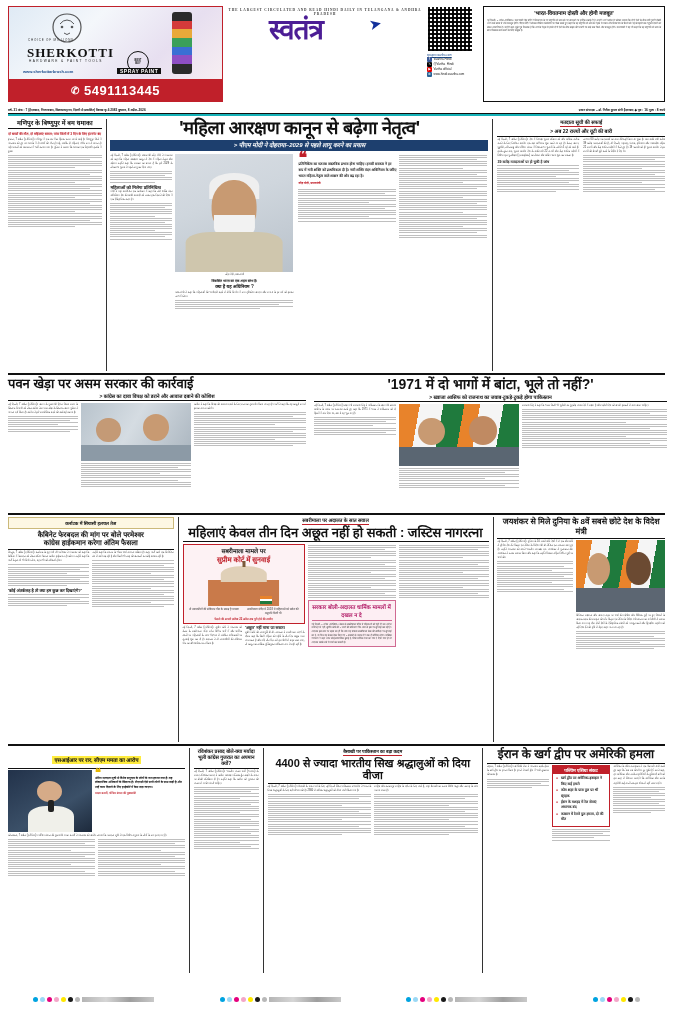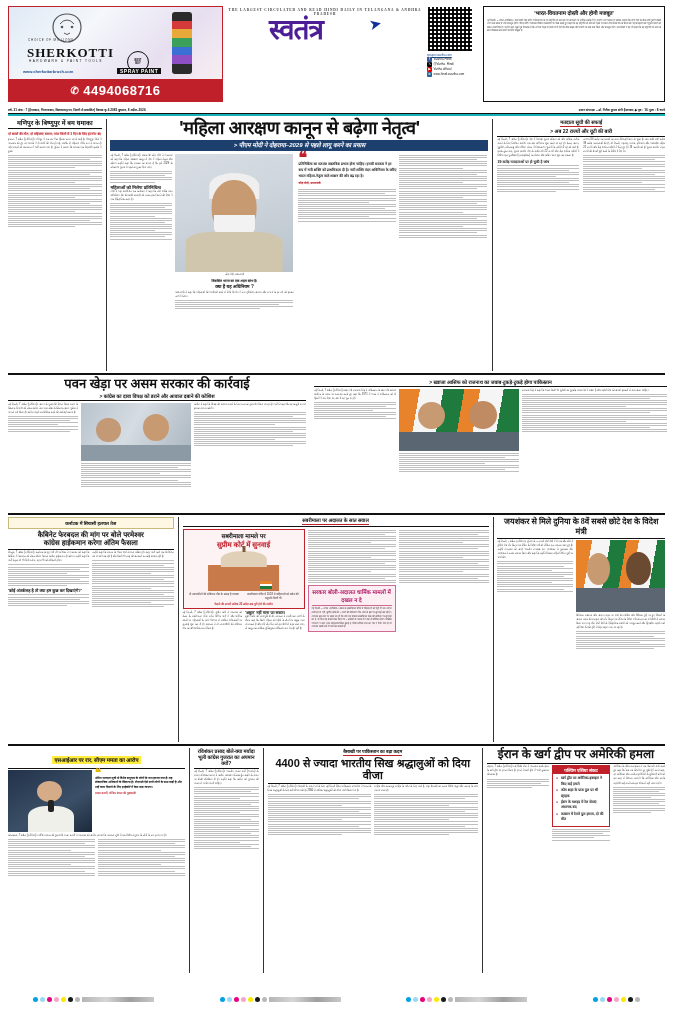--- a/index.html
+++ b/index.html
@@ -136,21 +136,21 @@
         <div class="ad-url">www.sherkottarbrush.com</div>
         <div class="ad-badge">
           <span>BEST</span>
           <span>BUY</span>
         </div>
         <div class="ad-spray">SPRAY PAINT</div>
         <div class="ad-can"></div>
       </div>
       <div class="ad-phone">
         <span class="ic">✆</span>
-        <span>4494068716</span>
+        <span>5491113445</span>
       </div>
     </div>
 
     <div class="title-wrap">
       <div class="eng-strap">THE LARGEST CIRCULATED AND READ HINDI DAILY IN TELANGANA &amp; ANDHRA PRADESH</div>
       <div class="logo1">स्वतंत्र</div>
       <div class="bird">➤</div>
     </div>
 
     <div class="qr-col">
@@ -417,21 +417,21 @@
           </div>
         </div>
       </div>
     </div>
   </div>
 
   <div class="rule2" style="margin:2px 0 2px 0;"></div>
 
   <div class="band" style="height:134px;">
     <div class="col" style="width:300px;">
-      <div class="h-lg" style="text-align:center;">पवन खेड़ा पर असम सरकार की कार्रवाई</div>
+      <div class="h-lg" style="text-align:left;">पवन खेड़ा पर असम सरकार की कार्रवाई</div>
       <div class="subline" style="margin-top:1.5px;">&gt; कांग्रेस का दावा विपक्ष को डराने और आवाज दबाने की कोशिश</div>
       <div class="rule" style="margin:1.5px 0;"></div>
       <div style="display:flex;gap:3px;">
         <div style="width:70px;">
           <div class="body-col">नई दिल्ली, 7 अप्रैल (एजेंसियां)। असम के मुख्यमंत्री हिमंत बिस्वा सरमा के खिलाफ टिप्पणी को लेकर कांग्रेस नेता पवन खेड़ा के खिलाफ असम पुलिस ने मामला दर्ज किया है। कांग्रेस ने इसे राजनीतिक बदले की कार्रवाई बताया है।</div>
           <div class="fakeblock">
             <div class="fakeline l"></div>
               <div class="fakeline l"></div>
               <div class="fakeline m"></div>
             <div class="fakeline l"></div>
@@ -482,20 +482,21 @@
               <div class="fakeline l"></div>
             <div class="fakeline l"></div>
               <div class="fakeline m"></div>
           </div>
         </div>
       </div>
     </div>
     <div class="vdiv"></div>
 
     <div class="col" style="width:353px;">
+      <div class="h-lg" style="font-size:14px;">'1971 में दो भागों में बांटा, भूले तो नहीं?'</div>
       <div class="subline" style="margin-top:1.5px;">&gt; ख्वाजा आसिफ को राजनाथ का जवाब-टुकड़े-टुकड़े होगा पाकिस्तान</div>
       <div class="rule" style="margin:1.5px 0;"></div>
       <div style="display:flex;gap:3px;">
         <div style="width:82px;">
           <div class="body-col">नई दिल्ली, 7 अप्रैल (एजेंसियां)। रक्षा मंत्री राजनाथ सिंह ने पाकिस्तान के रक्षा मंत्री ख्वाजा आसिफ के बयान पर पलटवार करते हुए कहा कि 1971 में भारत ने पाकिस्तान को दो हिस्सों में बांट दिया था, क्या वे यह भूल गए हैं।</div>
           <div class="fakeblock">
             <div class="fakeline l"></div>
               <div class="fakeline l"></div>
               <div class="fakeline m"></div>
             <div class="fakeline l"></div>
@@ -619,20 +620,21 @@
           </div>
         </div>
       </div>
     </div>
     <div class="vdiv"></div>
 
     <div class="col" style="width:310px;">
       <div class="kicker">
         <span class="kicker-ul">सबरीमाला पर अदालत के सात सवाल</span>
       </div>
+      <div class="h-lg" style="font-size:13px;margin-top:1px;">महिलाएं केवल तीन दिन अछूत नहीं हो सकती : जस्टिस नागरत्ना</div>
       <div class="rule" style="margin:1.5px 0;"></div>
       <div style="display:flex;gap:3px;">
 
         <div style="width:122px;">
           <div class="sabari-box">
             <div class="sabari-h1">सबरीमाला मामले पर</div>
             <div class="sabari-h2">सुप्रीम कोर्ट में सुनवाई</div>
             <div style="height:40px;position:relative;margin-top:2px;">
               <div style="position:absolute;left:50%;transform:translateX(-50%);bottom:0;width:62%;height:26px;background:#c97a4a;"></div>
               <div style="position:absolute;left:50%;transform:translateX(-50%);bottom:24px;width:40%;height:16px;background:#e0d0b8;border-radius:50% 50% 0 0;"></div>
@@ -718,21 +720,21 @@
               <div class="fakeline l"></div>
               <div class="fakeline m"></div>
             <div class="fakeline l"></div>
               <div class="fakeline l"></div>
           </div>
         </div>
       </div>
     </div>
     <div class="vdiv"></div>
 
-    <div class="col" style="width:172px;font-family:Liberation Serif, serif;">
+    <div class="col" style="width:172px;">
       <div class="h-xs" style="font-size:8px;">जयशंकर से मिले दुनिया के 8वें सबसे छोटे देश के विदेश मंत्री</div>
       <div class="rule" style="margin:1.5px 0;"></div>
       <div style="display:flex;gap:3px;">
         <div style="width:46%;">
           <div class="body-col">नई दिल्ली, 7 अप्रैल (एजेंसियां)। दुनिया के 10 सबसे छोटे देशों में से एक और छोटे से द्वीपीय देश सेंट किट्स एंड नेविस के विदेश मंत्री डॉ. डेंजिल एल. डगलस आए हुए हैं। उन्होंने मंगलवार को अपने भारतीय समकक्ष एस. जयशंकर से मुलाकात की। जयशंकर ने उनका स्वागत किया और कहा कि उन्होंने विकास सहित विभिन्न मुद्दों पर चर्चा की।</div>
           <div class="fakeblock">
             <div class="fakeline l"></div>
               <div class="fakeline l"></div>
               <div class="fakeline m"></div>
             <div class="fakeline l"></div>

